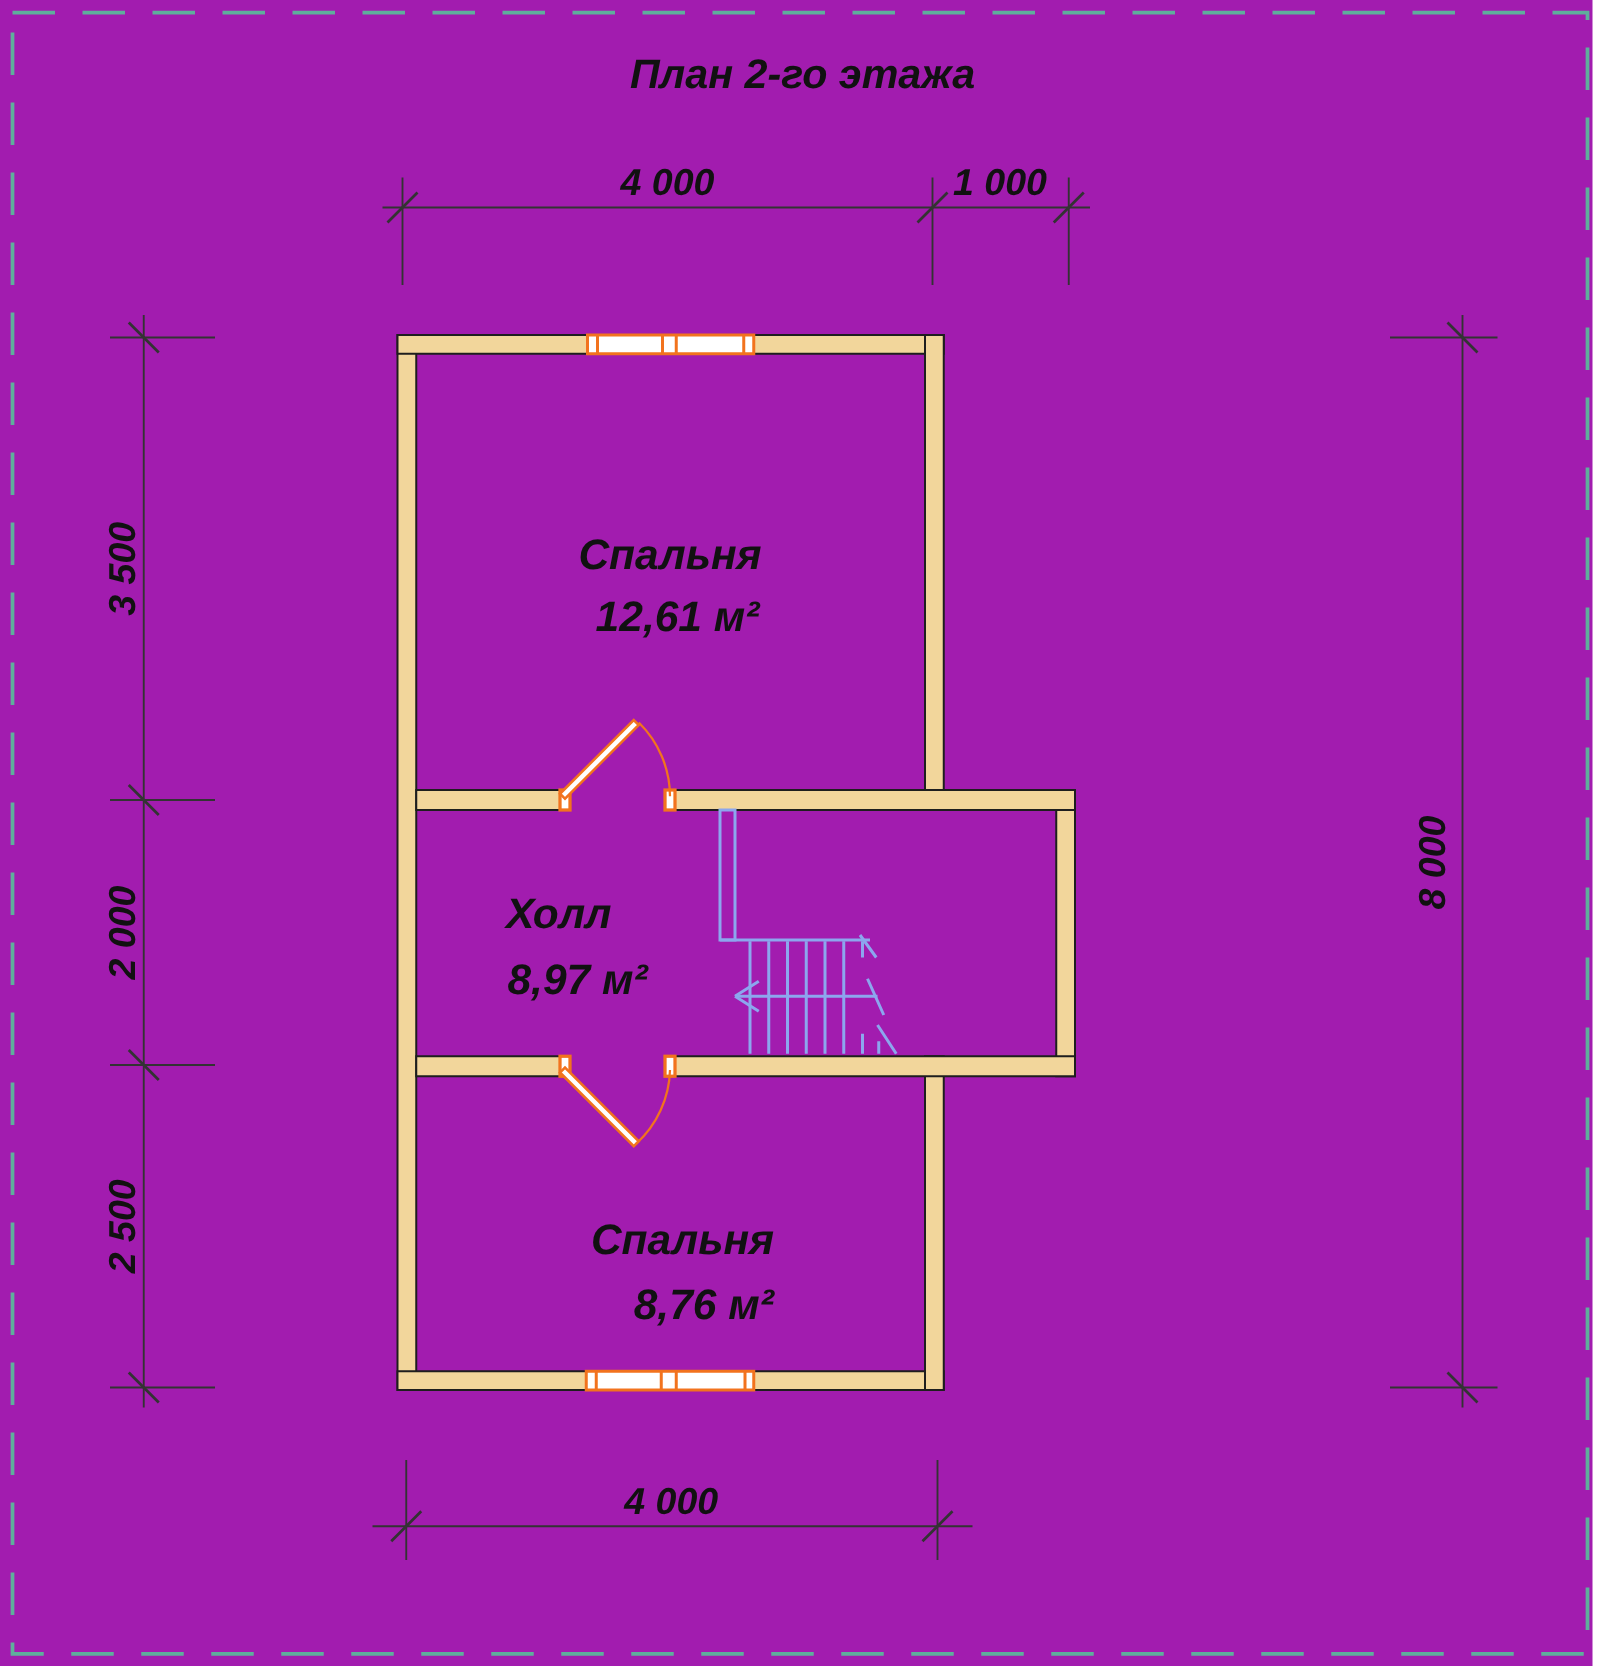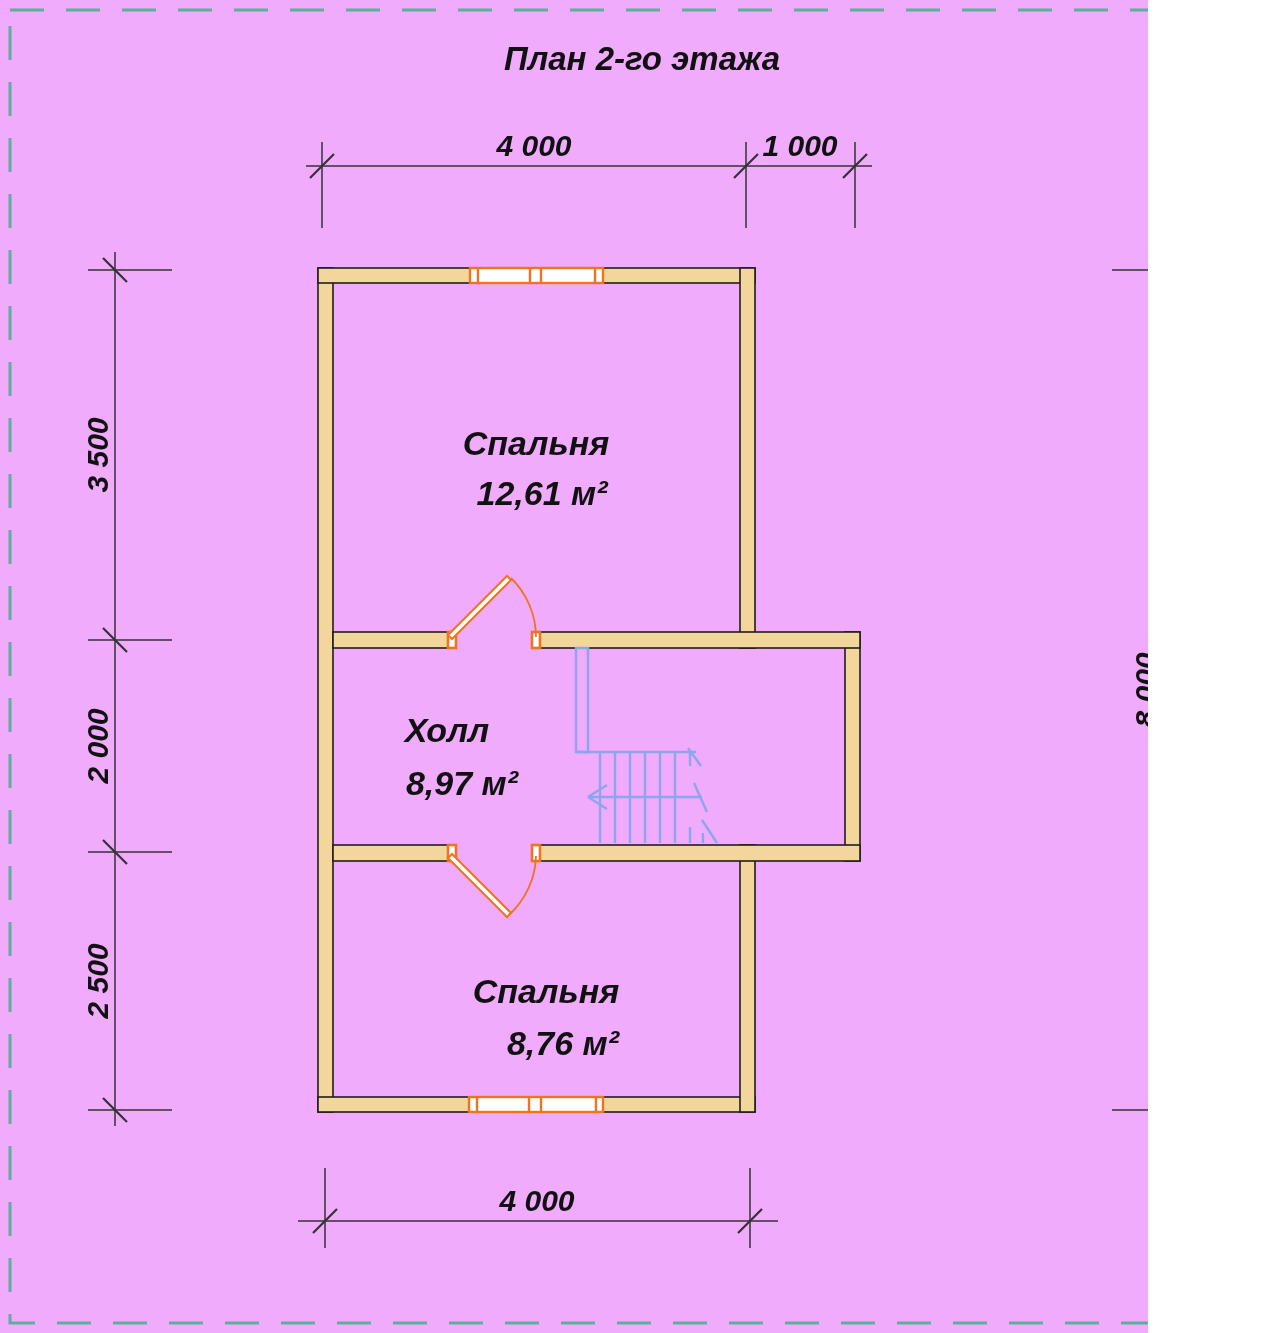--- a/index.html
+++ b/index.html
@@ -1,16 +1,16 @@
 <!DOCTYPE html>
 <html style="--wall-fill: #F2D69B; --wall-stroke: #1E1E1E; --accent-orange: #F2731E; --stair-blue: #8CA6EE; --frame-teal: #5FAE9C; --dim-line: #333333; --text: #111111;"><head>
 <meta charset="utf-8">
 <style>
   html,body{margin:0;padding:0;background:#ffffff;}
-  .canvas{position:relative;width:1148px;height:1333px;background:#f0abfc;overflow:hidden;}
+  .canvas{position:relative;width:1274px;height:1333px;background:#a21caf;overflow:hidden;}
   svg{display:block;}
   text{
     font-family:"Liberation Sans", sans-serif;
     font-weight:bold;
     font-style:italic;
     fill:var(--text, #111);
   }
   .t-title{font-size:33px;}
   .t-dim{font-size:30px;}
   .t-room{font-size:34px;}

